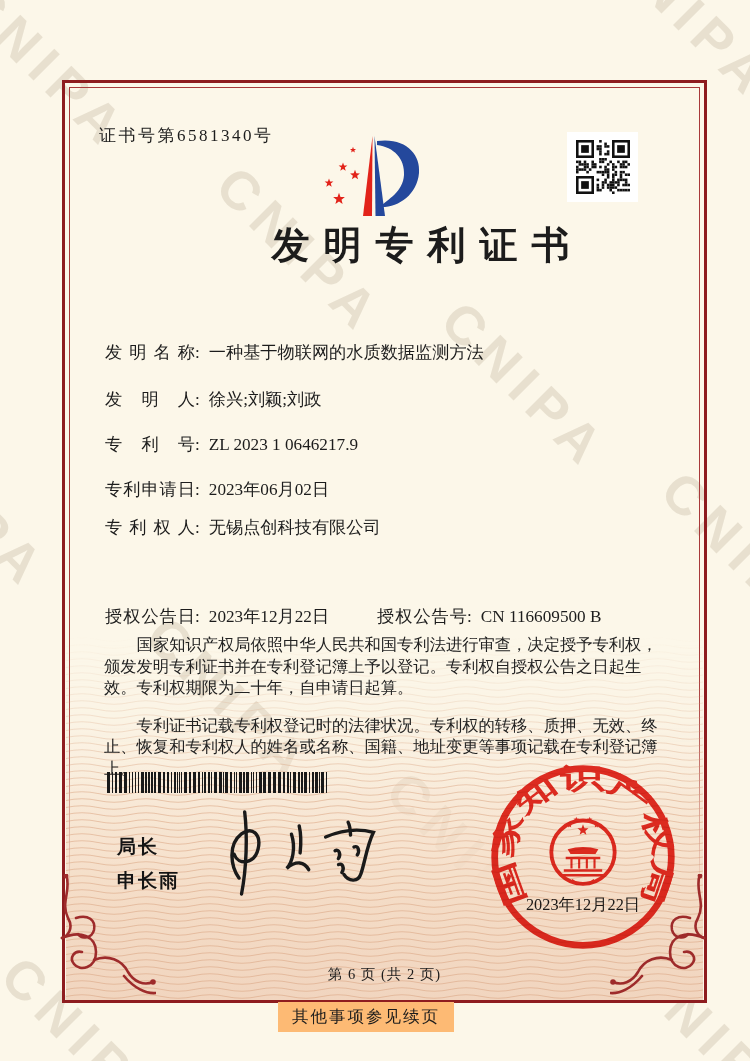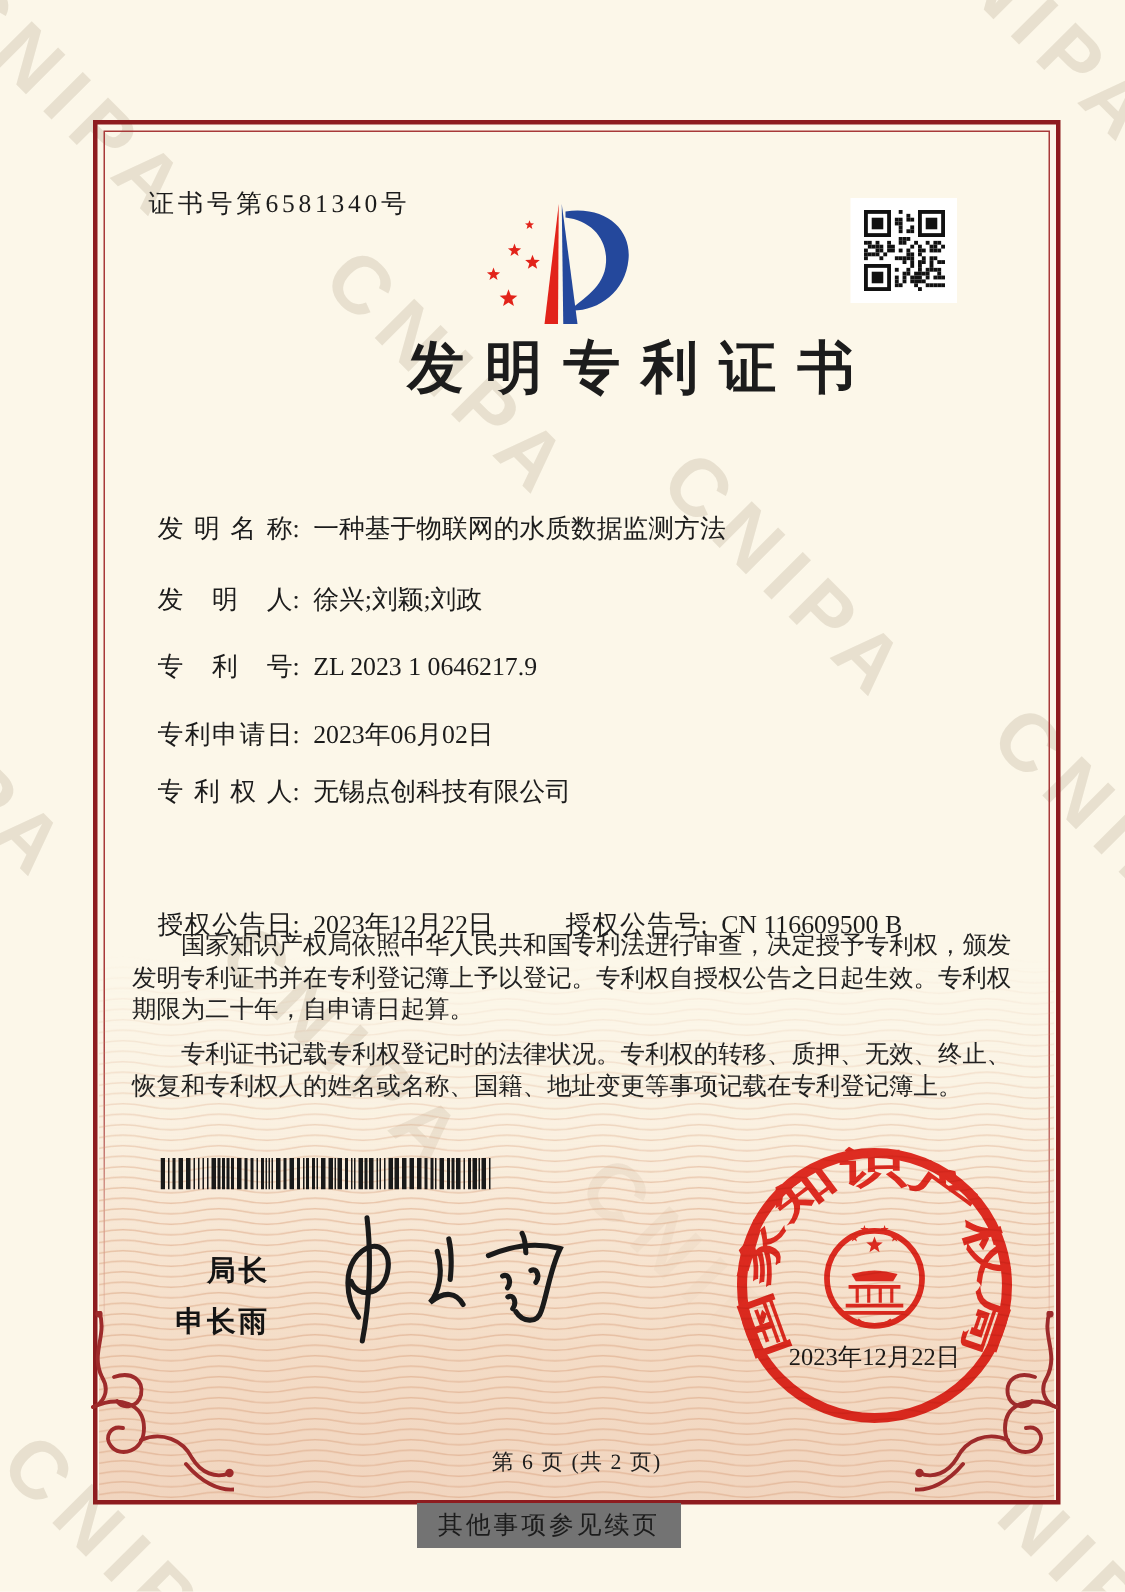--- a/index.html
+++ b/index.html
@@ -28,34 +28,34 @@
   .title{position:absolute;left:62px;top:220px;width:717px;text-align:center;
          font-size:38px;font-weight:600;letter-spacing:14px;text-indent:14px;}
   .frow{position:absolute;left:105px;font-size:17.2px;line-height:23px;white-space:nowrap;margin-top:28px;}
   .flabel{display:inline-block;width:90px;text-align:justify;text-align-last:justify;vertical-align:top;}
   .fcolon{margin-right:9px;}
   .fval{display:inline-block;vertical-align:top;}
   .addr .fval{white-space:normal;width:462px;}
   .grant-right{position:absolute;left:272px;top:0;white-space:nowrap;}
   .body-text{position:absolute;left:88px;top:619px;width:592px;font-size:16.3px;
              line-height:21.5px;color:#222;}
-  .body-text p{margin:0;text-indent:2em;}
+  .body-text p{margin:16px;text-indent:2em;font-family:Liberation Mono, monospace;}
   .body-text p + p{margin-top:8px;}
   .barcode{position:absolute;left:107px;top:772px;width:224px;height:21px;}
   .signature{position:absolute;left:208px;top:804px;}
   .director{position:absolute;left:117px;top:834px;font-family:"Liberation Sans","DejaVu Sans",sans-serif;
             font-weight:600;font-size:19px;letter-spacing:2px;color:#141414;}
-  .director div{margin-bottom:8px;text-align:right;}
+  .director div{margin-bottom:8px;}
   .seal{position:absolute;left:487px;top:761px;mix-blend-mode:multiply;opacity:.95;}
   .flourish{position:absolute;width:100px;height:132px;}
   .flourish.left{left:56px;top:874px;}
   .flourish.right{left:610px;top:874px;transform:scaleX(-1);}
   .page-number{position:absolute;left:62px;top:965px;width:645px;text-align:center;
                font-size:14.5px;letter-spacing:1px;}
-  .note{position:absolute;left:278px;top:1002px;background:#737373;padding:4px 14px;
+  .note{position:absolute;left:278px;top:1002px;background:#fdba74;padding:4px 14px;
         font-size:16.5px;letter-spacing:2px;}
 </style>
 </head>
 <body>
 
 <div class="page">
 
   <div id="wm-layer">
       <div class="wm" style="left: 45px; top: 65px;">CNIPA</div>
       <div class="wm" style="left: 690px; top: 15px;">CNIPA</div>

